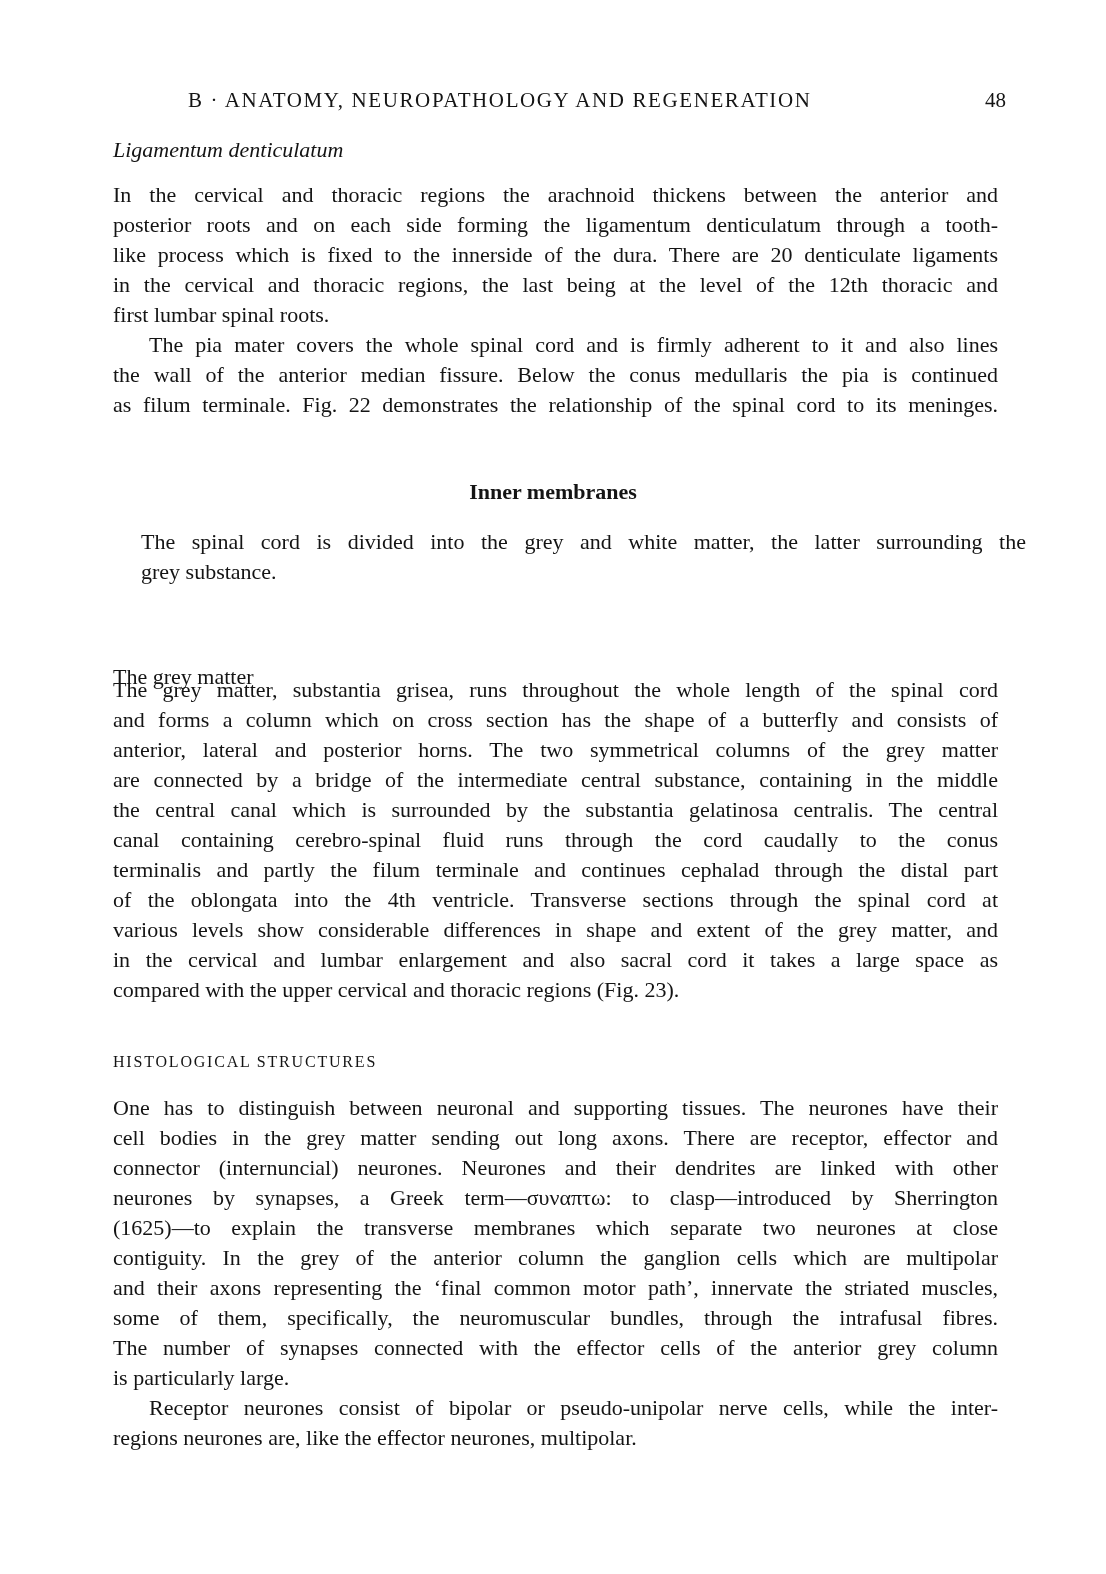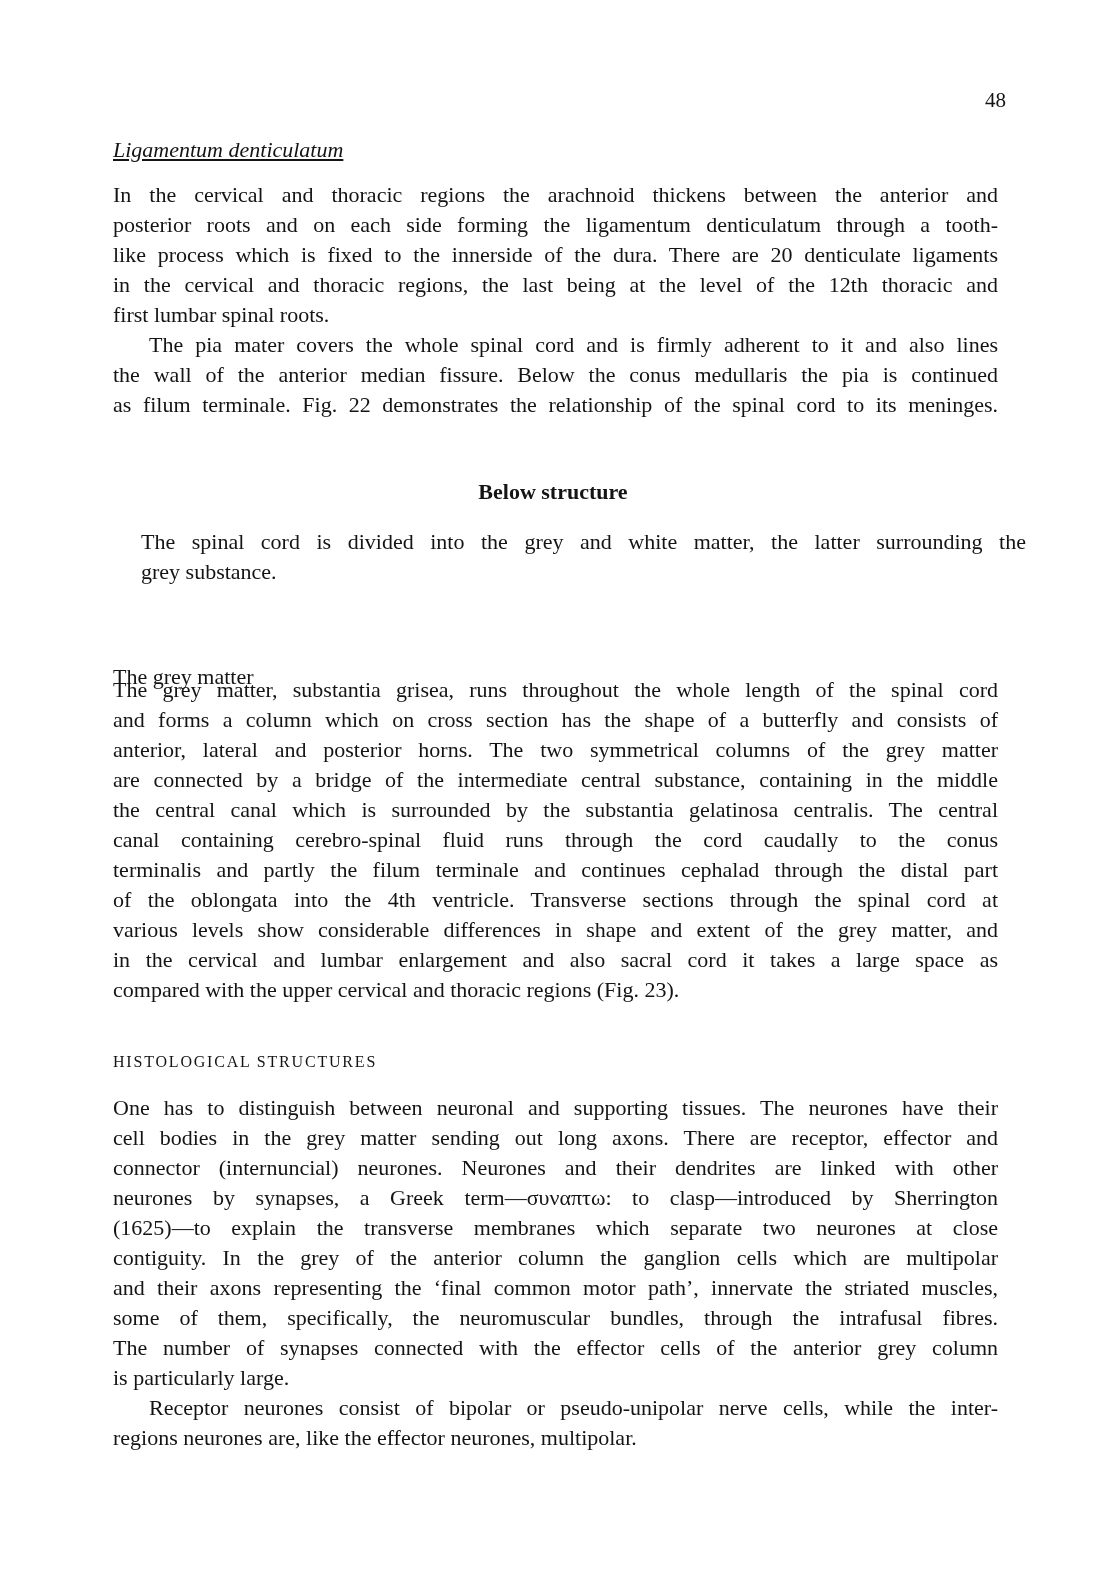--- a/index.html
+++ b/index.html
@@ -6,52 +6,53 @@
   body { width: 1106px; height: 1574px; position: relative; overflow: hidden;
          font-family: "Liberation Serif", "DejaVu Serif", serif; color: #141414; }
   .page { position: absolute; left: 0; top: 0; width: 1106px; height: 1574px; }
   .running-head { position: absolute; top: 88px; left: 188px; width: 818px;
                   font-size: 21px; letter-spacing: 1.6px; }
   .running-head .page-num { position: absolute; right: 0; top: 0; letter-spacing: 0; }
   .blk { position: absolute; left: 113px; width: 885px; font-size: 22px; line-height: 30px; }
   .ln { display: block; white-space: nowrap; text-align: justify; text-align-last: justify; height: 30px; }
   .ln.last { text-align-last: left; }
   .ln.indent { padding-left: 36px; }
-  .italic-head { position: absolute; left: 113px; top: 137px; font-size: 22px; font-style: italic; text-decoration: underline; }
+  .italic-head { position: absolute; left: 113px; top: 137px; font-size: 22px; font-style: italic; }
   .center-head { position: absolute; left: 0; width: 1106px; top: 479px; text-align: center;
                  font-size: 22px; font-weight: bold; }
   .bold-head { position: absolute; left: 113px; top: 632px; font-size: 22px; font-weight: normal; margin-top: 32px; }
   .smallcaps-head { position: absolute; left: 113px; top: 1053px; font-size: 16px; letter-spacing: 1.8px; }
 </style>
 </head>
 <body>
 
 <div class="page">
 
   <div class="running-head">
+    <span>B · ANATOMY, NEUROPATHOLOGY AND REGENERATION</span>
     <span class="page-num">48</span>
   </div>
 
   <div class="italic-head">Ligamentum denticulatum</div>
 
   <div class="blk" style="top:180px;">
     <span class="ln">In the cervical and thoracic regions the arachnoid thickens between the anterior and</span>
     <span class="ln">posterior roots and on each side forming the ligamentum denticulatum through a tooth-</span>
     <span class="ln">like process which is fixed to the innerside of the dura. There are 20 denticulate ligaments</span>
     <span class="ln">in the cervical and thoracic regions, the last being at the level of the 12th thoracic and</span>
     <span class="ln last">first lumbar spinal roots.</span>
   </div>
 
   <div class="blk" style="top:330px;">
     <span class="ln indent">The pia mater covers the whole spinal cord and is firmly adherent to it and also lines</span>
     <span class="ln">the wall of the anterior median fissure. Below the conus medullaris the pia is continued</span>
     <span class="ln">as filum terminale. Fig. 22 demonstrates the relationship of the spinal cord to its meninges.</span>
   </div>
 
-  <div class="center-head">Below structure</div>
+  <div class="center-head">Inner membranes</div>
 
   <div class="blk" style="top:527px;margin-left:28px;">
     <span class="ln">The spinal cord is divided into the grey and white matter, the latter surrounding the</span>
     <span class="ln last">grey substance.</span>
   </div>
 
   <div class="bold-head">The grey matter</div>
 
   <div class="blk" style="top:675px;">
     <span class="ln">The grey matter, substantia grisea, runs throughout the whole length of the spinal cord</span>

